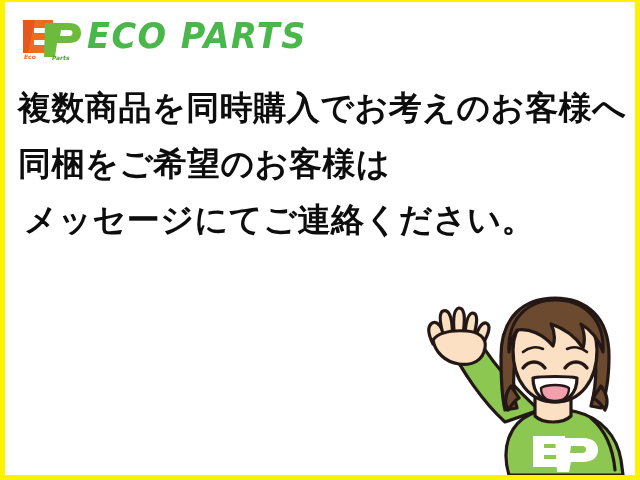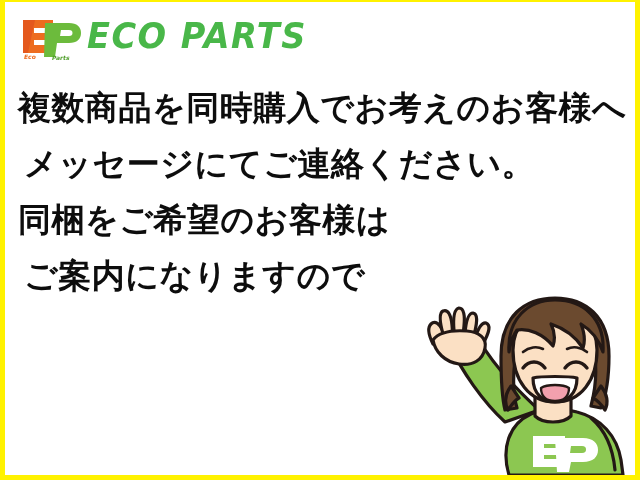--- a/index.html
+++ b/index.html
@@ -120,23 +120,22 @@
         <text x="5" y="45" font-family="DejaVu Sans, Liberation Sans, sans-serif" font-size="6" font-weight="700" font-style="italic" fill="#ed6c1f">Eco</text>
         <text x="33" y="46" font-family="DejaVu Sans, Liberation Sans, sans-serif" font-size="6" font-weight="700" font-style="italic" fill="#4f9e2a">Parts</text>
       </svg>
     </div>
 
     <div id="wordmark">ECO PARTS</div>
   </div>
 
   <div id="copy">
     <div class="copy-line">複数商品を同時購入でお考えのお客様へ</div>
+    <div class="copy-line">同梱をご希望のお客様は</div>
     <div class="copy-line indent">メッセージにてご連絡ください。</div>
-    <div class="copy-line">同梱をご希望のお客様は</div>
-    <div class="copy-line indent">ご案内になりますので</div>
   </div>
 
   <div id="mascot">
     <svg width="230" height="185" viewBox="0 0 230 185" xmlns="http://www.w3.org/2000/svg">
       <g stroke="#231815" stroke-width="3.2" stroke-linejoin="round" stroke-linecap="round">
 
         <path d="M46 57 C56 80 78 112 100 132 L134 120 C112 100 88 74 74 50 Z" fill="#8cc751"></path>
 
         <g fill="#fbe0c4">
           <path d="M28 54 C24 46 22 38 26 34 C30 30 35 34 38 41 L42 50 Z"></path>

